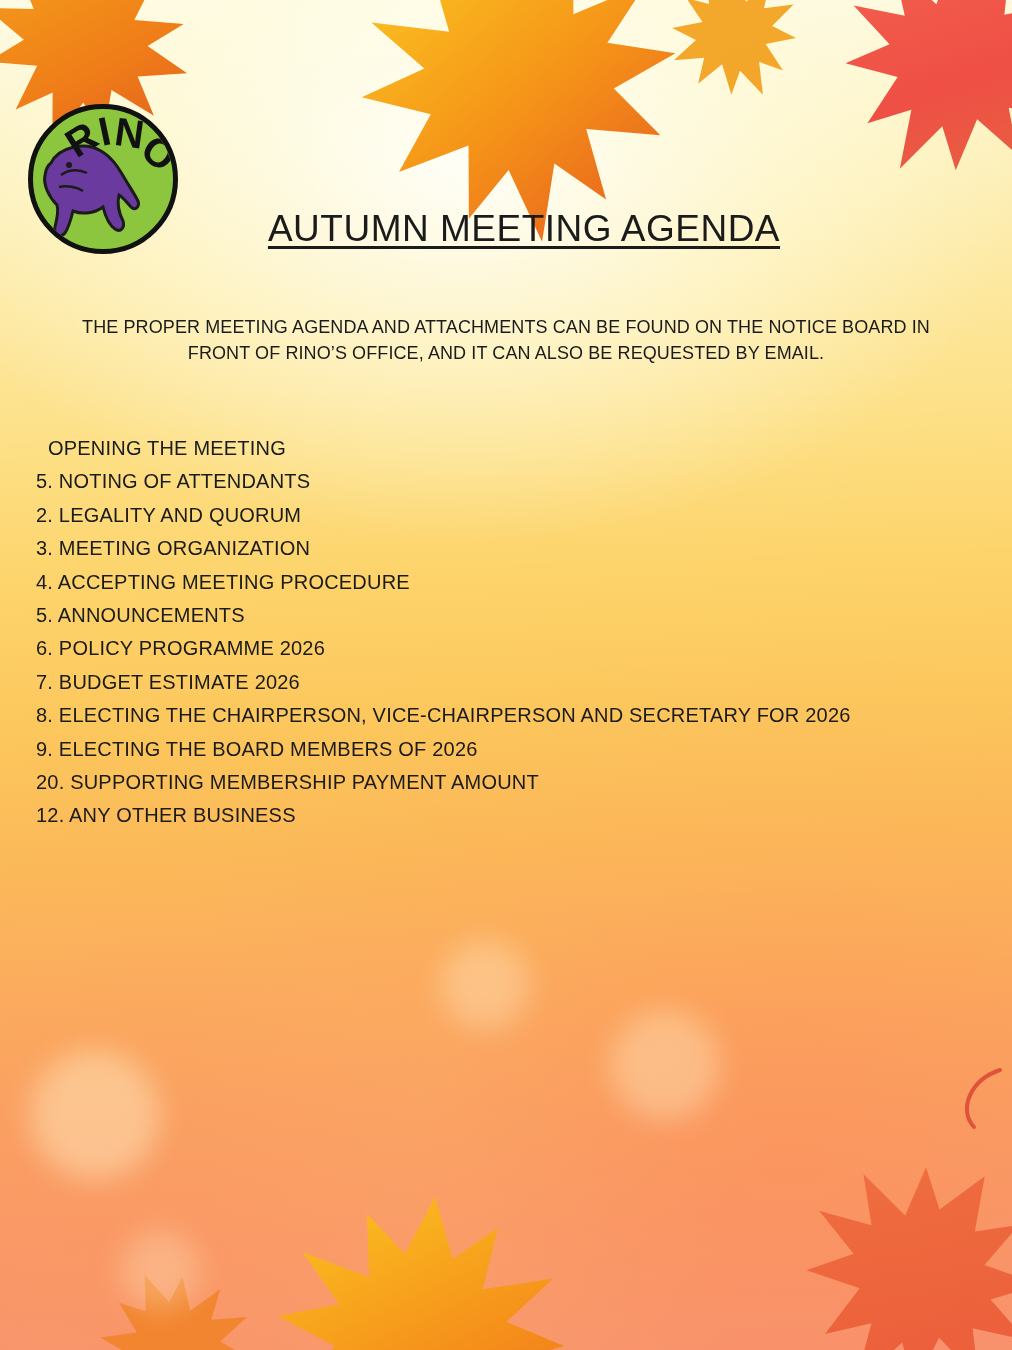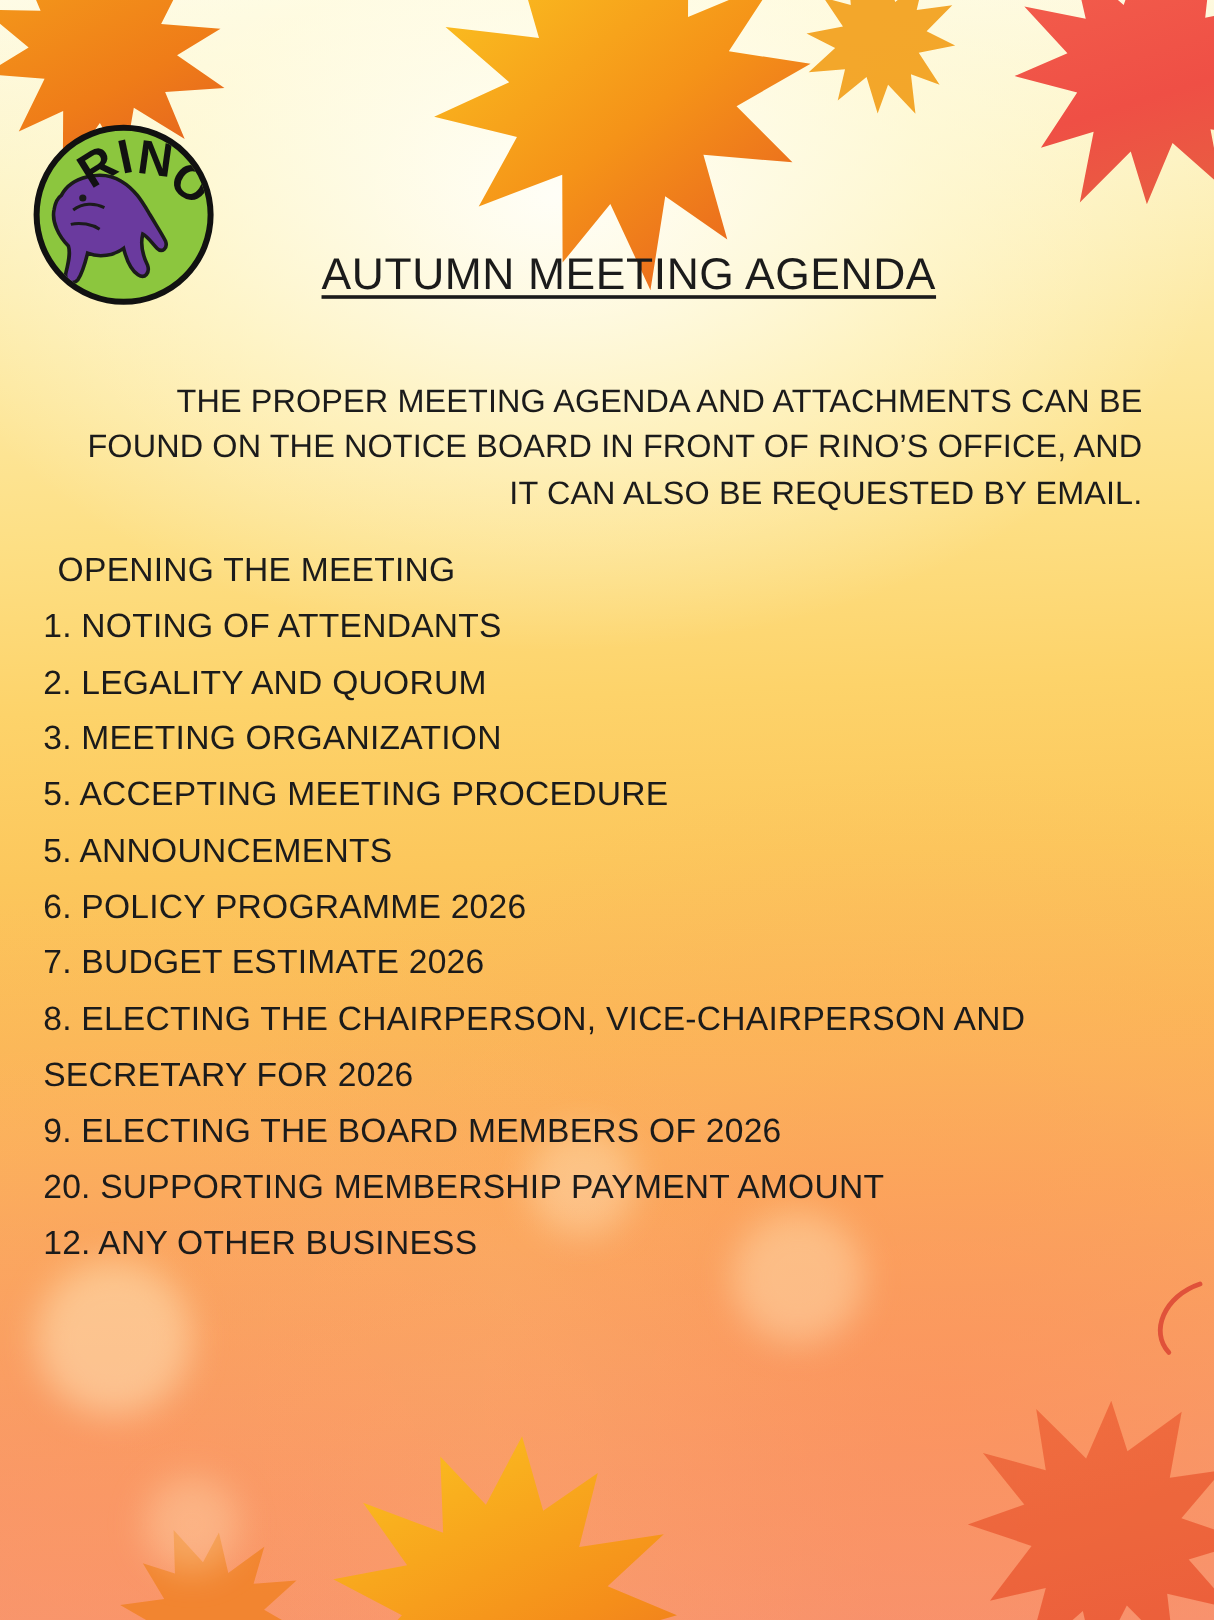--- a/index.html
+++ b/index.html
@@ -101,32 +101,32 @@
     color: #1b1b1b;
     text-decoration: underline;
     text-underline-offset: 5px;
     margin-left: 18px;
   }
   .subtitle {
     position: absolute;
     left: 60px;
     top: 315px;
     width: 892px;
-    text-align: right;
-    font-size: 27px;
+    text-align: center;
+    font-size: 18px;
     line-height: 1.42;
     color: #1b1b1b;
     letter-spacing: 0.1px;
   }
   .agenda {
     position: absolute;
     left: 36px;
-    top: 452px;
+    top: 432px;
     width: 940px;
-    font-size: 28px;
+    font-size: 20px;
     line-height: 1.67;
     color: #1b1b1b;
     letter-spacing: 0.2px;
   }
   .agenda .item {
     white-space: normal;
   }
   .agenda .item.lead {
     padding-left: 12px;
   }
@@ -239,24 +239,24 @@
       </div>
     </div>
   </div>
 
   <div class="title">AUTUMN MEETING AGENDA</div>
 
   <div class="subtitle">THE PROPER MEETING AGENDA AND ATTACHMENTS CAN BE FOUND ON THE NOTICE BOARD IN FRONT OF RINO’S OFFICE, AND IT CAN ALSO BE REQUESTED BY EMAIL.</div>
 
   <div class="agenda">
     <div class="item lead">OPENING THE MEETING</div>
-    <div class="item">1. NOTING OF ATTENDANTS</div>
+    <div class="item">5. NOTING OF ATTENDANTS</div>
     <div class="item">2. LEGALITY AND QUORUM</div>
     <div class="item">3. MEETING ORGANIZATION</div>
-    <div class="item">5. ACCEPTING MEETING PROCEDURE</div>
+    <div class="item">4. ACCEPTING MEETING PROCEDURE</div>
     <div class="item">5. ANNOUNCEMENTS</div>
     <div class="item">6. POLICY PROGRAMME 2026</div>
     <div class="item">7. BUDGET ESTIMATE 2026</div>
     <div class="item">8. ELECTING THE CHAIRPERSON, VICE-CHAIRPERSON AND SECRETARY FOR 2026</div>
     <div class="item">9. ELECTING THE BOARD MEMBERS OF 2026</div>
     <div class="item">20. SUPPORTING MEMBERSHIP PAYMENT AMOUNT</div>
     <div class="item">12. ANY OTHER BUSINESS</div>
   </div>
 
 </div>

